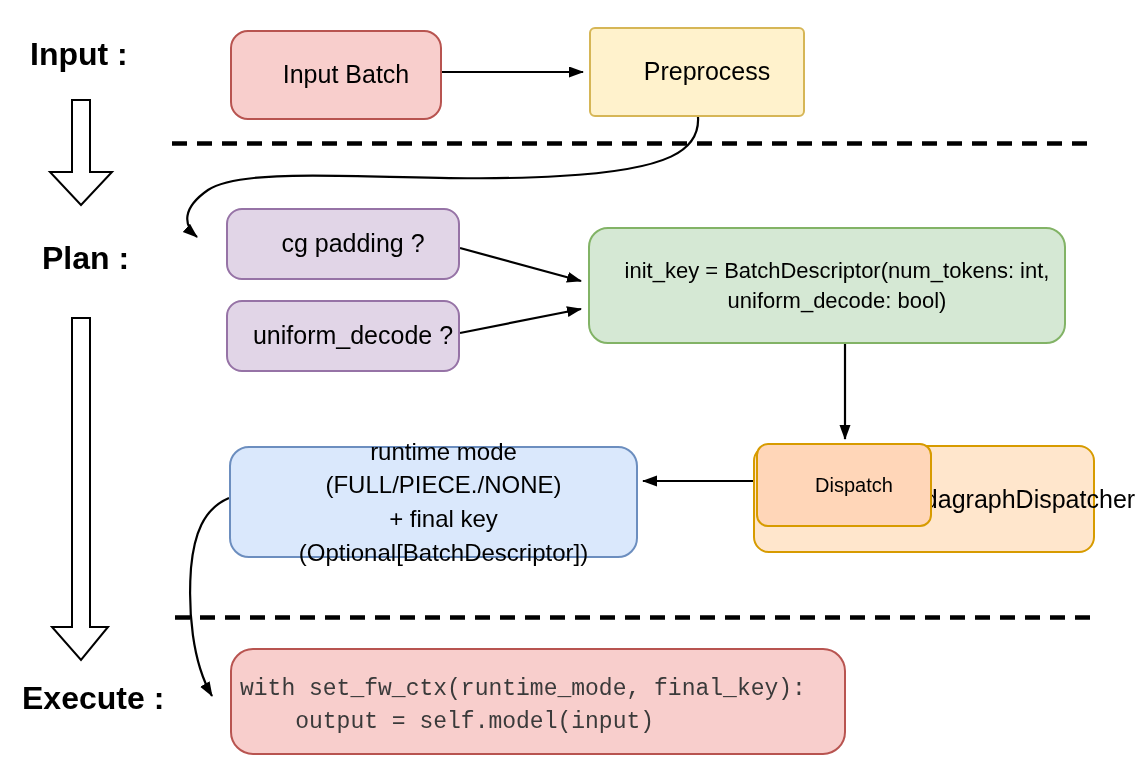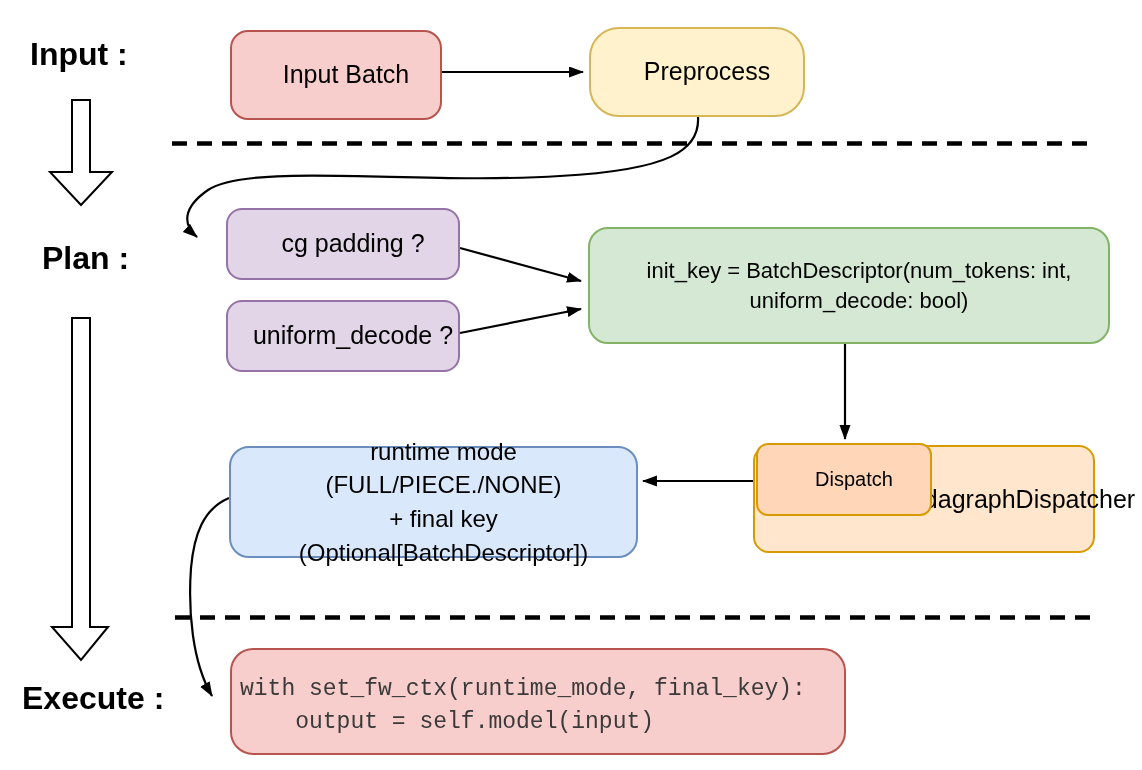--- a/index.html
+++ b/index.html
@@ -45,36 +45,36 @@
   #node-input-batch {
     left: 230px; top: 30px; width: 212px; height: 90px;
     background: var(--red-fill, #f8cecc);
     border-color: var(--red-stroke, #b85450);
     border-radius: 18px;
   }
   #node-preprocess {
     left: 589px; top: 27px; width: 216px; height: 90px;
     background: var(--yellow-fill, #fff2cc);
     border-color: var(--yellow-stroke, #d6b656);
-    border-radius: 30px;
+    border-radius: 6px;
   }
   #node-cg-padding {
     left: 226px; top: 208px; width: 234px; height: 72px;
     background: var(--purple-fill, #e1d5e7);
     border-color: var(--purple-stroke, #9673a6);
     border-radius: 16px;
   }
   #node-uniform-decode {
     left: 226px; top: 300px; width: 234px; height: 72px;
     background: var(--purple-fill, #e1d5e7);
     border-color: var(--purple-stroke, #9673a6);
     border-radius: 16px;
   }
   #node-init-key {
-    left: 588px; top: 227px; width: 522px; height: 117px;
+    left: 588px; top: 227px; width: 478px; height: 117px;
     background: var(--green-fill, #d5e8d4);
     border-color: var(--green-stroke, #82b366);
     border-radius: 20px;
     font-size: 22px;
     line-height: 1.35;
   }
   #node-runtime {
     left: 229px; top: 446px; width: 409px; height: 112px;
     background: var(--blue-fill, #dae8fc);
     border-color: var(--blue-stroke, #6c8ebf);
@@ -82,21 +82,21 @@
     font-size: 24px;
     line-height: 1.4;
   }
   #node-dispatcher-outer {
     left: 753px; top: 445px; width: 342px; height: 108px;
     background: var(--orange-fill, #ffe6cc);
     border-color: var(--orange-stroke, #d79b00);
     border-radius: 16px;
   }
   #node-dispatch {
-    left: 756px; top: 443px; width: 176px; height: 73px;
+    left: 756px; top: 443px; width: 176px; height: 84px;
     background: var(--orange-inner-fill, #ffd6b8);
     border-color: var(--orange-stroke, #d79b00);
     border-radius: 12px;
     font-size: 20px;
   }
   #dispatcher-label {
     position: absolute;
     left: 932px; top: 445px; width: 163px; height: 108px;
     display: flex; flex-direction: row;
     align-items: center; justify-content: center;

